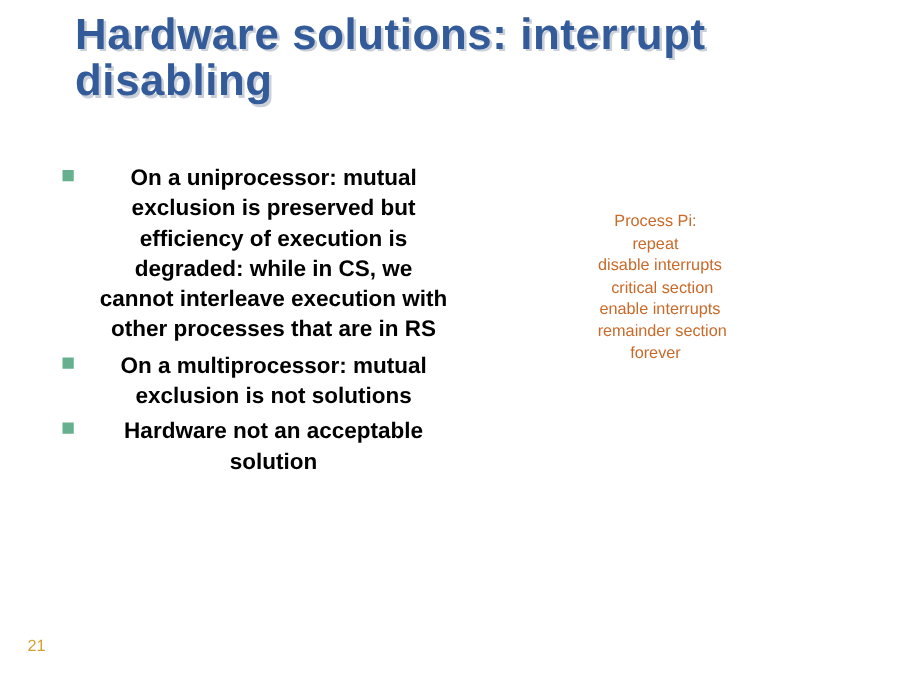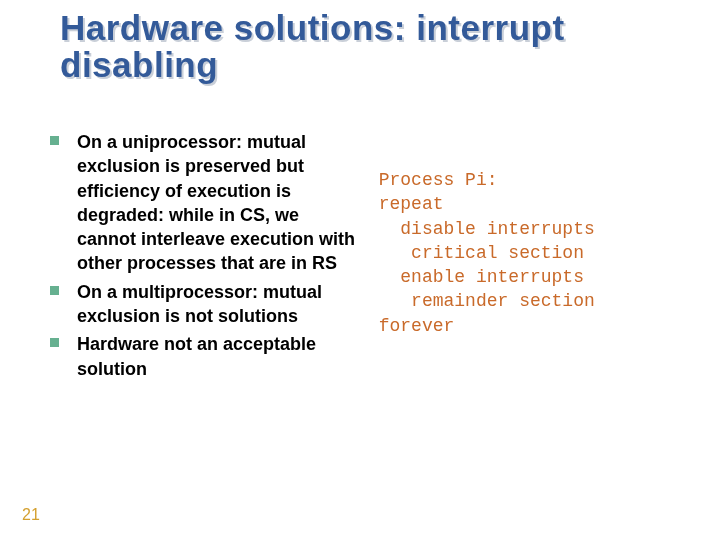--- a/index.html
+++ b/index.html
@@ -43,20 +43,21 @@
     color: #335a99;
     z-index: 1;
   }
   .body {
     position: absolute;
     left: 50px;
     top: 130px;
     width: 620px;
     display: flex;
     gap: 18px;
+    text-align: center;
   }
   .left-col {
     width: 320px;
   }
   .right-col {
     width: 300px;
     padding-top: 38px;
   }
   .bullet-item {
     display: flex;
@@ -73,31 +74,31 @@
   }
   .bullet-text {
     font-family: Arial, Helvetica, sans-serif;
     font-weight: bold;
     font-size: 18px;
     line-height: 1.35;
     color: #000000;
     flex: 1;
   }
   .code-block {
-    font-family: Liberation Mono, monospace;
-    font-size: 18px;
+    font-family: Liberation Sans, sans-serif;
+    font-size: 13px;
     line-height: 1.35;
     color: #c96a2a;
     white-space: pre;
   }
   .page-num {
     position: absolute;
     left: 22px;
     bottom: 16px;
-    font-size: 16px;
+    font-size: 13px;
     color: #d4a030;
     margin-top: 24px;
   }
 </style>
 </head>
 <body>
 
 <div class="slide">
 
   <div class="title-wrap">

